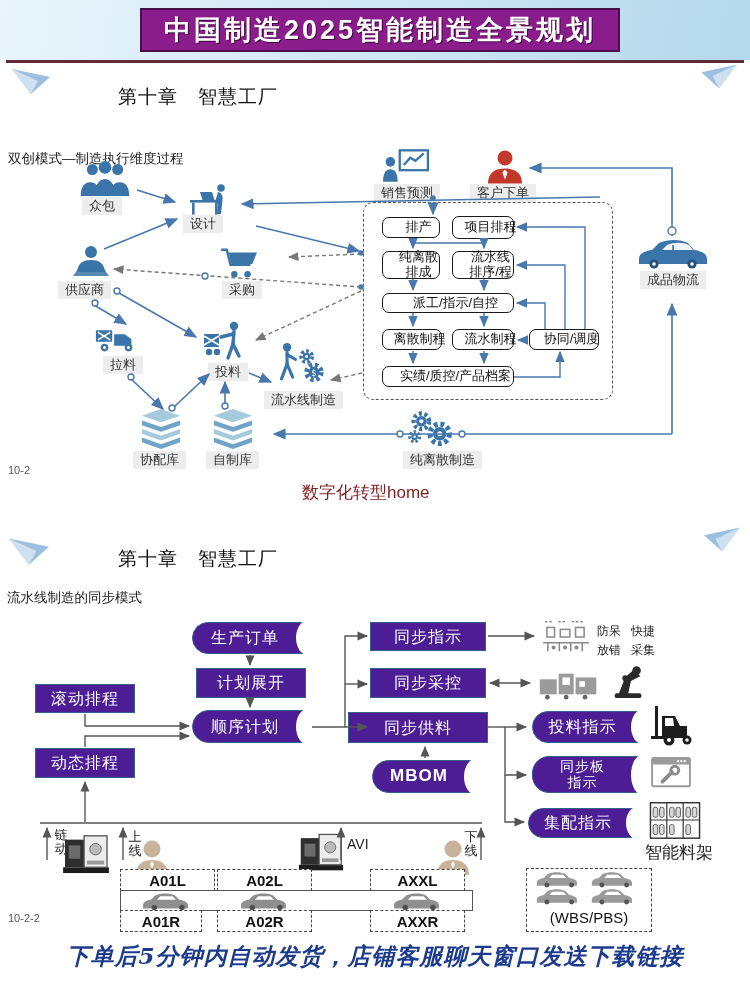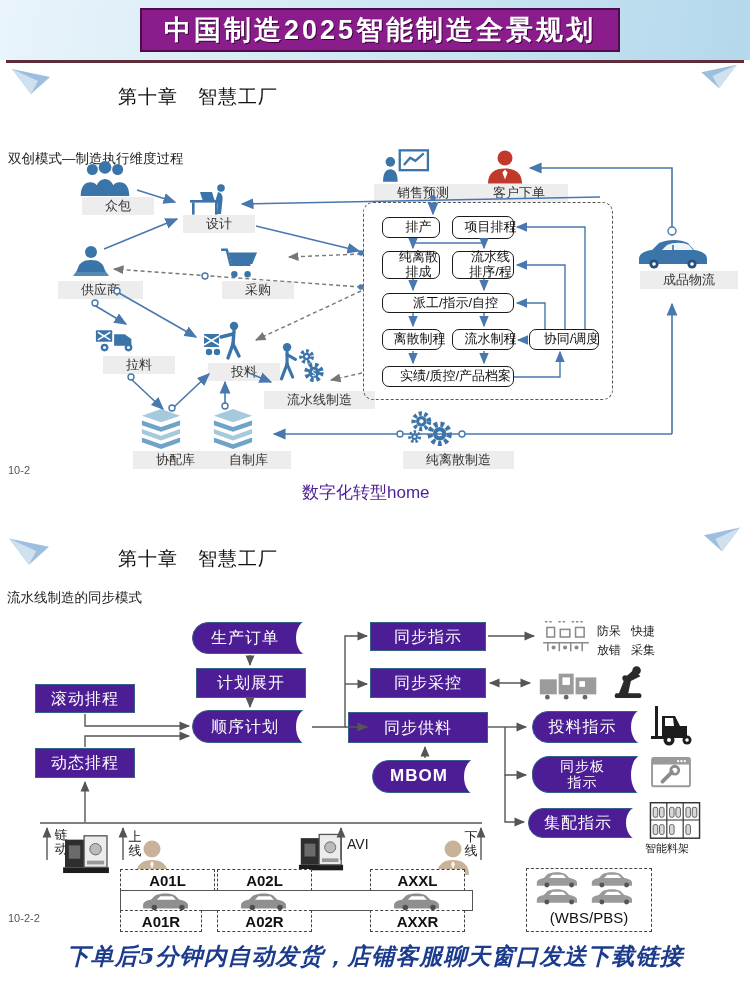--- a/index.html
+++ b/index.html
@@ -12,37 +12,37 @@
     background:linear-gradient(100deg,#e9f4fb 0%,#d2e9f5 45%,#b4d8ec 100%);}
   .banner{left:140px;top:8px;width:480px;height:44px;background:#8B1C8B;
     border:2px solid #4d0d4d;box-sizing:border-box;display:flex;align-items:center;justify-content:center;
     color:#fff;font-weight:bold;font-size:27px;letter-spacing:3px;white-space:nowrap;
     text-shadow:1px 1px 0 #3c003c;}
   .top-rule{left:6px;top:60px;width:738px;height:3px;background:#5f2d3a;}
   
   .s-title{font-size:19px;font-weight:normal;color:#111;letter-spacing:1px;white-space:nowrap;}
   .s-sub{font-size:13.5px;color:#222;white-space:nowrap;}
   .pageno{font-size:11px;color:#555;}
-  .caption{font-size:17px;color:#4c1d95;white-space:nowrap;}
+  .caption{font-size:17px;color:#7f1d1d;white-space:nowrap;}
   
-  .lbl{background:#ededed;color:#333;font-size:13px;padding:1px 23px;white-space:nowrap;line-height:1.25;}
+  .lbl{background:#ededed;color:#333;font-size:13px;padding:1px 7px;white-space:nowrap;line-height:1.25;}
   .fbox{background:#fff;border:1.6px solid #1a1a1a;border-radius:7px;box-sizing:border-box;
     display:flex;align-items:center;justify-content:center;text-align:center;
     font-size:13px;color:#111;line-height:1.12;white-space:nowrap;padding-left:15px;}
   .dashed-box{border:1.6px dashed #555;border-radius:10px;box-sizing:border-box;}
   
   .s2rect,.s2disp{background:#4c1d95;border:1px solid #35608a;box-sizing:border-box;color:#fff;
     display:flex;align-items:center;justify-content:center;text-align:center;
     font-size:16px;letter-spacing:1px;line-height:1.1;white-space:nowrap;}
   .s2disp{border-radius:17px 6px 6px 17px;padding-right:12px;}
   .s2disp::after{content:"";position:absolute;right:-11px;top:50%;transform:translateY(-50%);
     width:24px;height:118%;background:#fff;border-radius:50%;}
   .vt{width:16px;line-height:1.1;word-break:break-all;font-size:13px;color:#222;text-align:center;}
   .ann{font-size:12px;color:#222;white-space:nowrap;}
-  .ann-sm{font-size:11px;color:#222;white-space:nowrap;}
+  .ann-sm{font-size:17px;color:#222;white-space:nowrap;}
   
   .cell{border:1.5px dashed #444;box-sizing:border-box;display:flex;align-items:center;justify-content:center;
     font-size:15px;font-weight:600;color:#111;background:#fff;}
   .lane{border:1.5px solid #555;box-sizing:border-box;background:#fff;}
   .wbs{border:1.8px dashed #444;box-sizing:border-box;background:#fff;}
   .wbs-label{font-size:15px;color:#111;text-align:center;white-space:nowrap;}
   .footer{left:0;top:941px;width:750px;text-align:center;
     font-family:"DejaVu Serif","Liberation Serif",serif;font-style:italic;font-weight:bold;
     font-size:23px;color:#1C3B8D;letter-spacing:1px;white-space:nowrap;}
   svg{display:block;}

